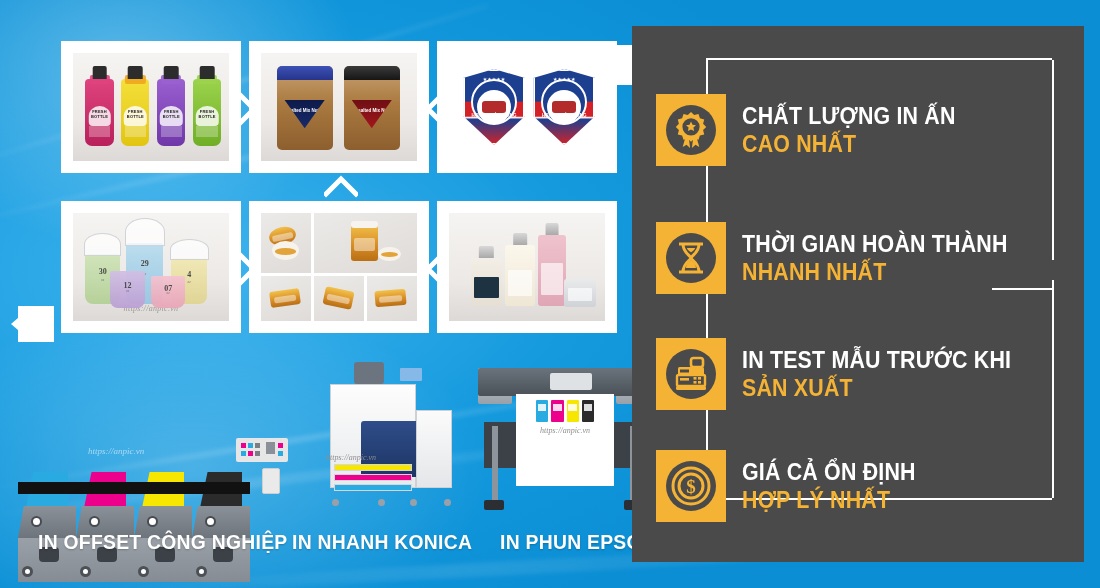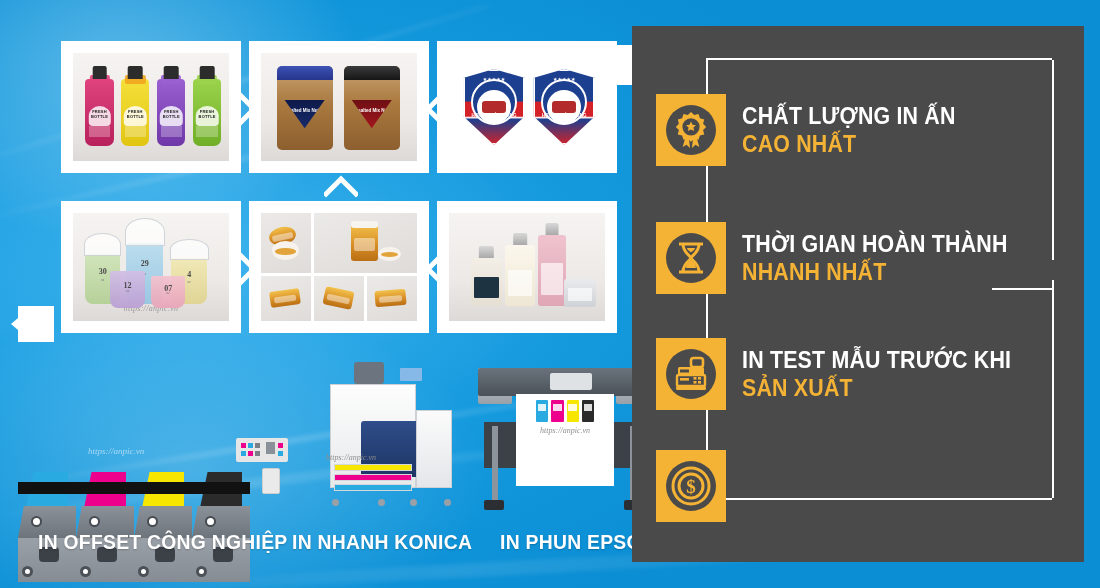--- a/index.html
+++ b/index.html
@@ -666,15 +666,19 @@
 
     <div class="feature" id="feat-4">
       <div class="feat-icon">
         <svg width="54" height="54" viewBox="0 0 54 54">
           <circle cx="27" cy="27" r="25" fill="#4a4a4a"></circle>
           <circle cx="27" cy="27" r="18" fill="none" stroke="#f5b335" stroke-width="3"></circle>
           <circle cx="27" cy="27" r="12" fill="none" stroke="#f5b335" stroke-width="3"></circle>
           <text x="27" y="34" text-anchor="middle" font-family="Liberation Serif, serif" font-size="19" font-weight="bold" fill="#f5b335">$</text>
         </svg>
       </div>
+      <div class="feat-text">
+        <div class="feat-main">GIÁ CẢ ỔN ĐỊNH</div>
+        <div class="feat-sub">HỢP LÝ NHẤT</div>
+      </div>
     </div>
   </div>
 </div>
 
 </body></html>

